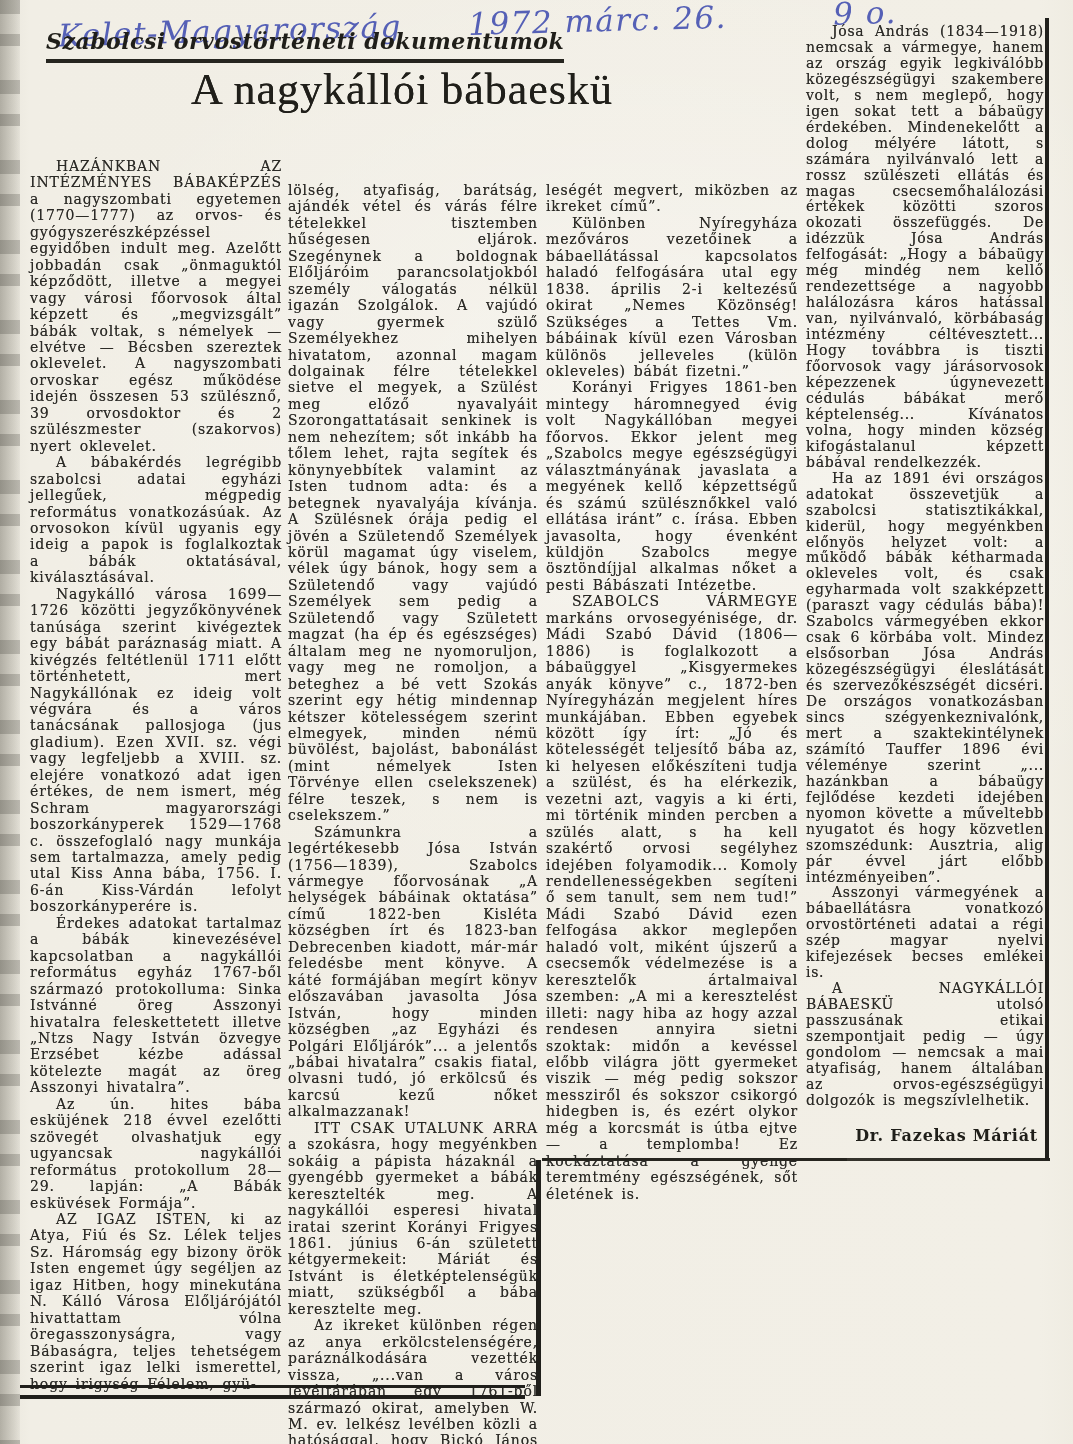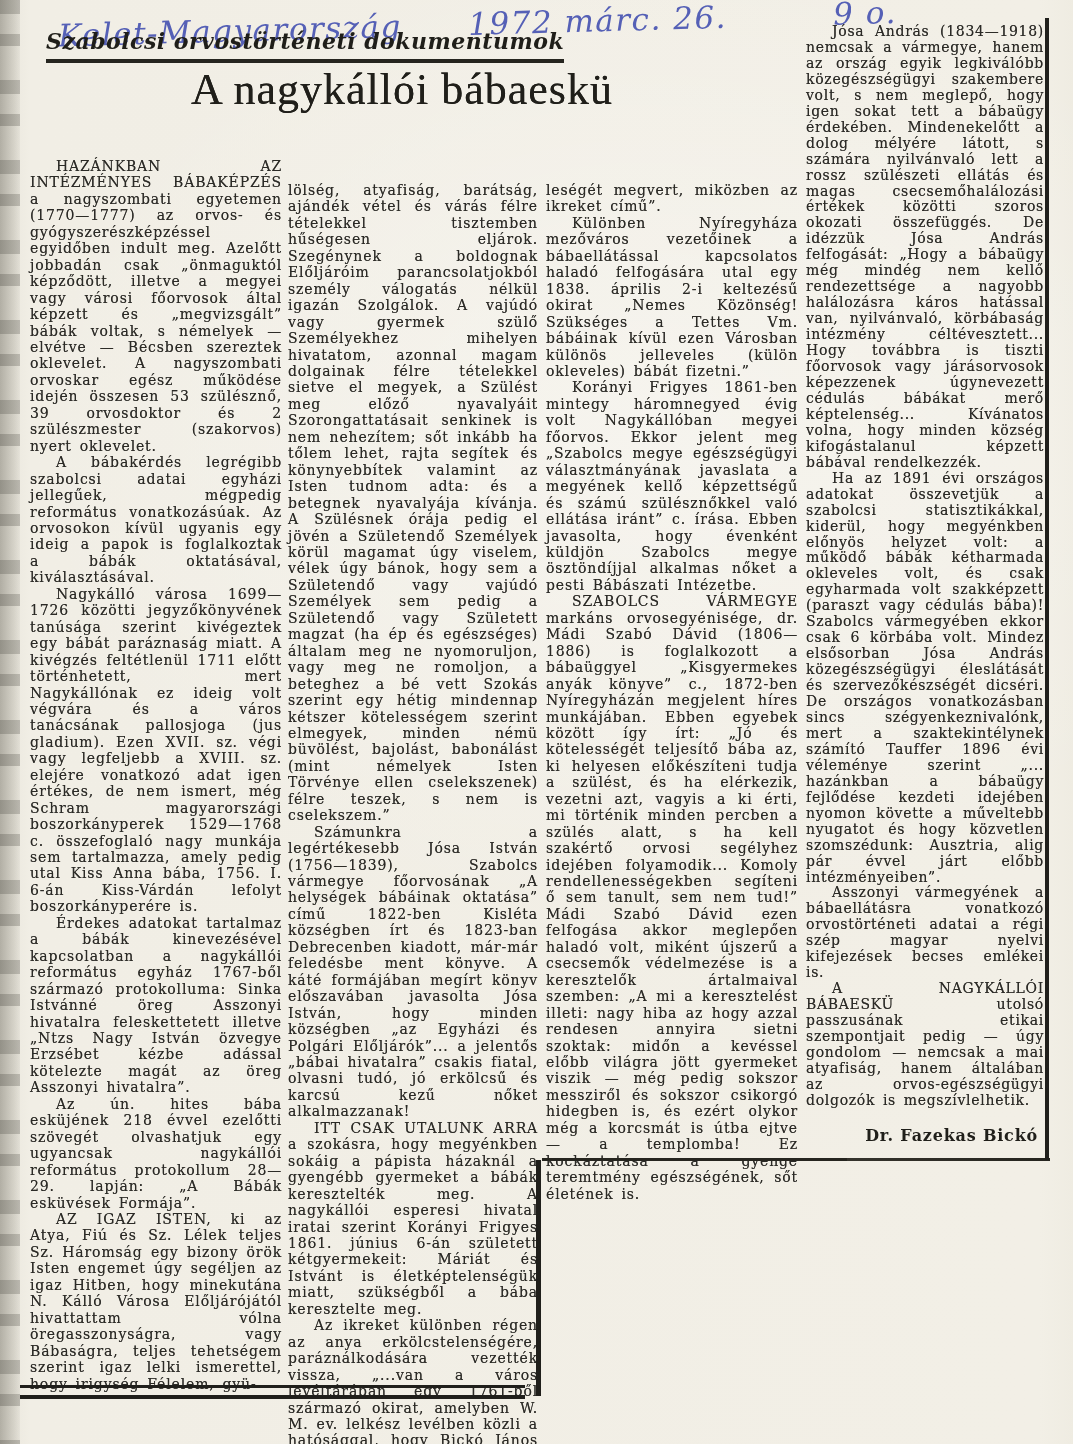--- a/index.html
+++ b/index.html
@@ -118,21 +118,21 @@
       <p>Korányi Frigyes 1861-ben mintegy háromnegyed évig volt Nagykállóban megyei főorvos. Ekkor jelent meg „Szabolcs megye egészségügyi választmányának javaslata a megyének kellő képzettségű és számú szülésznőkkel való ellátása iránt” c. írása. Ebben javasolta, hogy évenként küldjön Szabolcs megye ösztöndíjjal alkalmas nőket a pesti Bábászati Intézetbe.</p>
       <p>SZABOLCS VÁRMEGYE markáns orvosegyénisége, dr. Mádi Szabó Dávid (1806—1886) is foglalkozott a bábaüggyel „Kisgyermekes anyák könyve” c., 1872-ben Nyíregyházán megjelent híres munkájában. Ebben egyebek között így írt: „Jó és kötelességét teljesítő bába az, ki helyesen előkészíteni tudja a szülést, és ha elérkezik, vezetni azt, vagyis a ki érti, mi történik minden percben a szülés alatt, s ha kell szakértő orvosi segélyhez idejében folyamodik... Komoly rendellenességekben segíteni ő sem tanult, sem nem tud!” Mádi Szabó Dávid ezen felfogása akkor meglepően haladó volt, miként újszerű a csecsemők védelmezése is a keresztelők ártalmaival szemben: „A mi a keresztelést illeti: nagy hiba az hogy azzal rendesen annyira sietni szoktak: midőn a kevéssel előbb világra jött gyermeket viszik — még pedig sokszor messziről és sokszor csikorgó hidegben is, és ezért olykor még a korcsmát is útba ejtve — a templomba! Ez kockáztatása a gyenge teremtmény egészségének, sőt életének is.</p>
     </div>
   <div class="col col4">
       <p>Jósa András (1834—1918) nemcsak a vármegye, hanem az ország egyik legkiválóbb közegészségügyi szakembere volt, s nem meglepő, hogy igen sokat tett a bábaügy érdekében. Mindenekelőtt a dolog mélyére látott, s számára nyilvánvaló lett a rossz szülészeti ellátás és magas csecsemőhalálozási értékek közötti szoros okozati összefüggés. De idézzük Jósa András felfogását: „Hogy a bábaügy még mindég nem kellő rendezettsége a nagyobb halálozásra káros hatással van, nyilvánvaló, körbábaság intézmény céltévesztett... Hogy továbbra is tiszti főorvosok vagy járásorvosok képezzenek úgynevezett cédulás bábákat merő képtelenség... Kívánatos volna, hogy minden község kifogástalanul képzett bábával rendelkezzék.</p>
       <p>Ha az 1891 évi országos adatokat összevetjük a szabolcsi statisztikákkal, kiderül, hogy megyénkben előnyös helyzet volt: a működő bábák kétharmada okleveles volt, és csak egyharmada volt szakképzett (paraszt vagy cédulás bába)! Szabolcs vármegyében ekkor csak 6 körbába volt. Mindez elsősorban Jósa András közegészségügyi éleslátását és szervezőkészségét dicséri. De országos vonatkozásban sincs szégyenkeznivalónk, mert a szaktekintélynek számító Tauffer 1896 évi véleménye szerint „... hazánkban a bábaügy fejlődése kezdeti idejében nyomon követte a műveltebb nyugatot és hogy közvetlen szomszédunk: Ausztria, alig pár évvel járt előbb intézményeiben”.</p>
       <p>Asszonyi vármegyének a bábaellátásra vonatkozó orvostörténeti adatai a régi szép magyar nyelvi kifejezések becses emlékei is.</p>
       <p>A NAGYKÁLLÓI BÁBAESKÜ utolsó passzusának etikai szempontjait pedig — úgy gondolom — nemcsak a mai atyafiság, hanem általában az orvos-egészségügyi dolgozók is megszívlelhetik.</p>
     </div>
 
-  <div class="byline">Dr. Fazekas Bickó</div>
+  <div class="byline">Dr. Fazekas Máriát</div>
 
   <div class="rule rule-col3-bottom"></div>
   <div class="rule rule-col12-bottom-a"></div>
   <div class="rule rule-col12-bottom-b"></div>
   <div class="rule vrule-right"></div>
   <div class="rule vrule-mid"></div>
 
 </div>
 
 </body></html>

